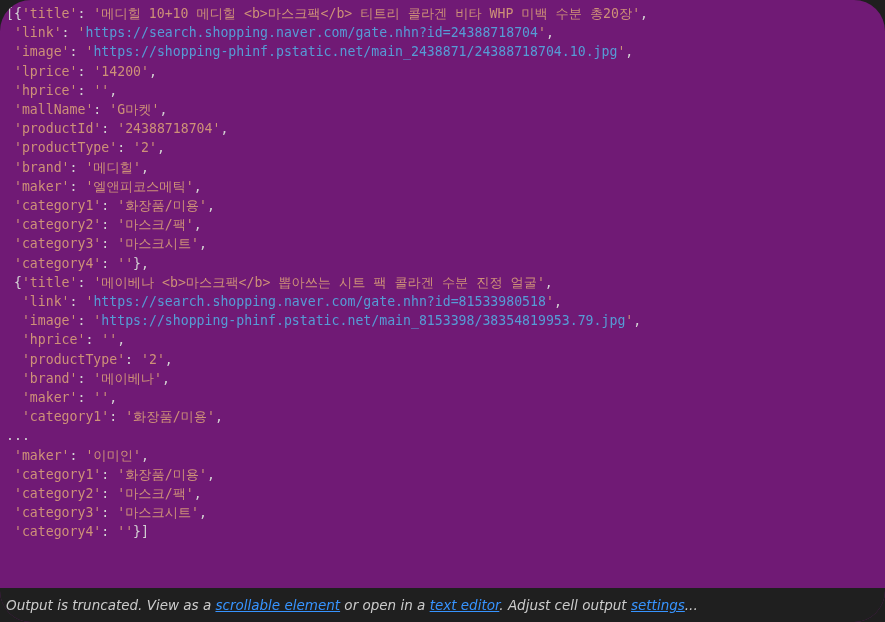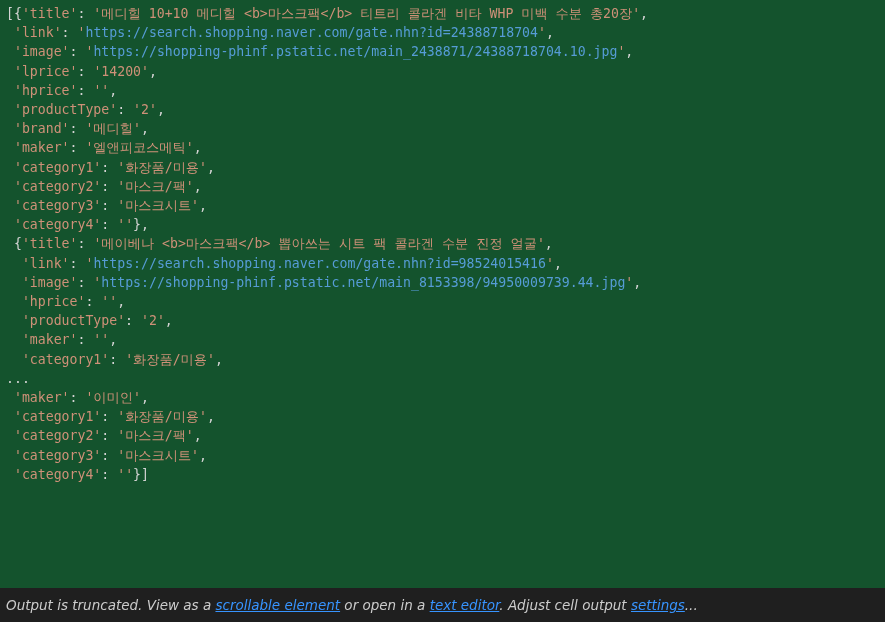--- a/index.html
+++ b/index.html
@@ -3,24 +3,25 @@
 <meta charset="utf-8">
 <style>
   html, body {
     margin: 0;
     padding: 0;
     background: #1f1f1f;
   }
   #app {
     width: 885px;
     height: 622px;
-    background: #14532d;
+    background: #701a75;
     position: relative;
     overflow: hidden;
     font-family: "DejaVu Sans Mono", "Liberation Mono", monospace;
+    border-radius: 31px;
   }
   .output-area {
     padding: 4px 0 0 0;
     box-sizing: border-box;
     height: 585px;
     overflow: hidden;
   }
   .code-line {
     font-family: "DejaVu Sans Mono", "Liberation Mono", monospace;
     font-size: 13.2px;
@@ -68,32 +69,35 @@
 
 <div id="app">
 
   <div class="output-area">
     <div id="lines-container">
         <div class="code-line"><span class="punc">[{</span><span class="key">'title'</span><span class="punc">: </span><span class="str">'메디힐 10+10 메디힐 &lt;b&gt;마스크팩&lt;/b&gt; 티트리 콜라겐 비타 WHP 미백 수분 총20장'</span><span class="punc">,</span></div>
         <div class="code-line"><span> </span><span class="key">'link'</span><span class="punc">: </span><span class="str">'</span><a class="link">https://search.shopping.naver.com/gate.nhn?id=24388718704</a><span class="str">'</span><span class="punc">,</span></div>
         <div class="code-line"><span> </span><span class="key">'image'</span><span class="punc">: </span><span class="str">'</span><a class="link">https://shopping-phinf.pstatic.net/main_2438871/24388718704.10.jpg</a><span class="str">'</span><span class="punc">,</span></div>
         <div class="code-line"><span> </span><span class="key">'lprice'</span><span class="punc">: </span><span class="str">'14200'</span><span class="punc">,</span></div>
         <div class="code-line"><span> </span><span class="key">'hprice'</span><span class="punc">: </span><span class="str">''</span><span class="punc">,</span></div>
+        <div class="code-line"><span> </span><span class="key">'mallName'</span><span class="punc">: </span><span class="str">'G마켓'</span><span class="punc">,</span></div>
+        <div class="code-line"><span> </span><span class="key">'productId'</span><span class="punc">: </span><span class="str">'24388718704'</span><span class="punc">,</span></div>
         <div class="code-line"><span> </span><span class="key">'productType'</span><span class="punc">: </span><span class="str">'2'</span><span class="punc">,</span></div>
         <div class="code-line"><span> </span><span class="key">'brand'</span><span class="punc">: </span><span class="str">'메디힐'</span><span class="punc">,</span></div>
         <div class="code-line"><span> </span><span class="key">'maker'</span><span class="punc">: </span><span class="str">'엘앤피코스메틱'</span><span class="punc">,</span></div>
         <div class="code-line"><span> </span><span class="key">'category1'</span><span class="punc">: </span><span class="str">'화장품/미용'</span><span class="punc">,</span></div>
         <div class="code-line"><span> </span><span class="key">'category2'</span><span class="punc">: </span><span class="str">'마스크/팩'</span><span class="punc">,</span></div>
         <div class="code-line"><span> </span><span class="key">'category3'</span><span class="punc">: </span><span class="str">'마스크시트'</span><span class="punc">,</span></div>
         <div class="code-line"><span> </span><span class="key">'category4'</span><span class="punc">: </span><span class="str">''</span><span class="punc">},</span></div>
         <div class="code-line"><span> </span><span class="punc">{</span><span class="key">'title'</span><span class="punc">: </span><span class="str">'메이베나 &lt;b&gt;마스크팩&lt;/b&gt; 뽑아쓰는 시트 팩 콜라겐 수분 진정 얼굴'</span><span class="punc">,</span></div>
-        <div class="code-line"><span>  </span><span class="key">'link'</span><span class="punc">: </span><span class="str">'</span><a class="link">https://search.shopping.naver.com/gate.nhn?id=98524015416</a><span class="str">'</span><span class="punc">,</span></div>
-        <div class="code-line"><span>  </span><span class="key">'image'</span><span class="punc">: </span><span class="str">'</span><a class="link">https://shopping-phinf.pstatic.net/main_8153398/94950009739.44.jpg</a><span class="str">'</span><span class="punc">,</span></div>
+        <div class="code-line"><span>  </span><span class="key">'link'</span><span class="punc">: </span><span class="str">'</span><a class="link">https://search.shopping.naver.com/gate.nhn?id=81533980518</a><span class="str">'</span><span class="punc">,</span></div>
+        <div class="code-line"><span>  </span><span class="key">'image'</span><span class="punc">: </span><span class="str">'</span><a class="link">https://shopping-phinf.pstatic.net/main_8153398/38354819953.79.jpg</a><span class="str">'</span><span class="punc">,</span></div>
         <div class="code-line"><span>  </span><span class="key">'hprice'</span><span class="punc">: </span><span class="str">''</span><span class="punc">,</span></div>
         <div class="code-line"><span>  </span><span class="key">'productType'</span><span class="punc">: </span><span class="str">'2'</span><span class="punc">,</span></div>
+        <div class="code-line"><span>  </span><span class="key">'brand'</span><span class="punc">: </span><span class="str">'메이베나'</span><span class="punc">,</span></div>
         <div class="code-line"><span>  </span><span class="key">'maker'</span><span class="punc">: </span><span class="str">''</span><span class="punc">,</span></div>
         <div class="code-line"><span>  </span><span class="key">'category1'</span><span class="punc">: </span><span class="str">'화장품/미용'</span><span class="punc">,</span></div>
         <div class="code-line"><span class="ellipsis">...</span></div>
         <div class="code-line"><span> </span><span class="key">'maker'</span><span class="punc">: </span><span class="str">'이미인'</span><span class="punc">,</span></div>
         <div class="code-line"><span> </span><span class="key">'category1'</span><span class="punc">: </span><span class="str">'화장품/미용'</span><span class="punc">,</span></div>
         <div class="code-line"><span> </span><span class="key">'category2'</span><span class="punc">: </span><span class="str">'마스크/팩'</span><span class="punc">,</span></div>
         <div class="code-line"><span> </span><span class="key">'category3'</span><span class="punc">: </span><span class="str">'마스크시트'</span><span class="punc">,</span></div>
         <div class="code-line"><span> </span><span class="key">'category4'</span><span class="punc">: </span><span class="str">''</span><span class="punc">}]</span></div>
       </div>
   </div>

